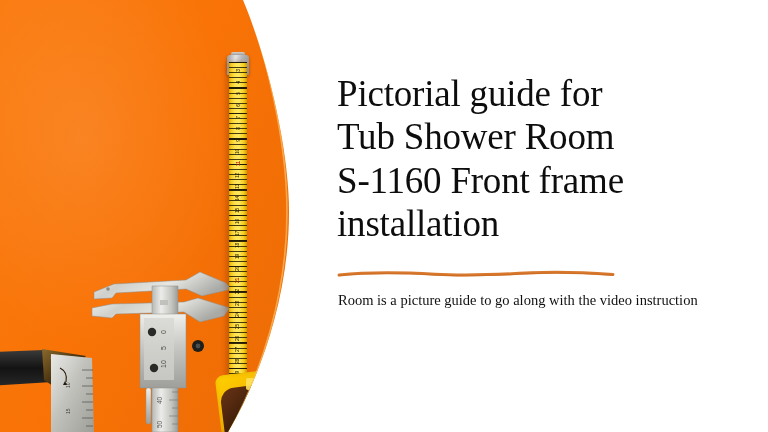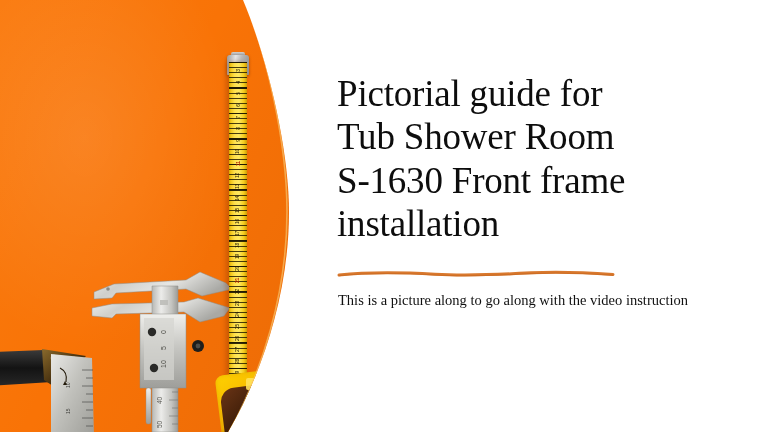--- a/index.html
+++ b/index.html
@@ -355,23 +355,23 @@
       <svg id="blade-arc" viewBox="0 0 130 448">
         <path d="M 46 0 C 72 60 92 152 92 220 C 92 300 68 380 30 448" stroke="#fff6e3" stroke-width="3" fill="none" opacity="0.95"></path>
         <path d="M 41 0 C 67 60 87 152 87 220 C 87 300 63 380 25 448" stroke="#f6c06a" stroke-width="1.6" fill="none" opacity="0.7"></path>
       </svg>
     </div>
   </div>
 
   <div id="text-panel">
     <h1 id="title">Pictorial guide for
 Tub Shower Room
-S-1630 Front frame
+S-1160 Front frame
 installation</h1>
 
     <svg id="divider" viewBox="0 0 278 12" preserveAspectRatio="none">
       <path d="M 2 7 C 34 3.6 66 4.4 98 6.2 C 130 8 162 6.6 194 4.8 C 222 3.3 250 4.6 276 6.4" stroke="#d9792e" stroke-width="3" fill="none" stroke-linecap="round"></path>
       <path d="M 2 7.6 C 34 4.4 66 5.2 98 7 C 130 8.8 162 7.4 194 5.6 C 222 4.1 250 5.4 276 7.2" stroke="#c96a22" stroke-width="1.2" fill="none" stroke-linecap="round" opacity="0.75"></path>
     </svg>
 
-    <p id="subtitle">This is a picture along to go along with the video instruction</p>
+    <p id="subtitle">Room is a picture guide to go along with the video instruction</p>
   </div>
 </div>
 
 </body></html>

